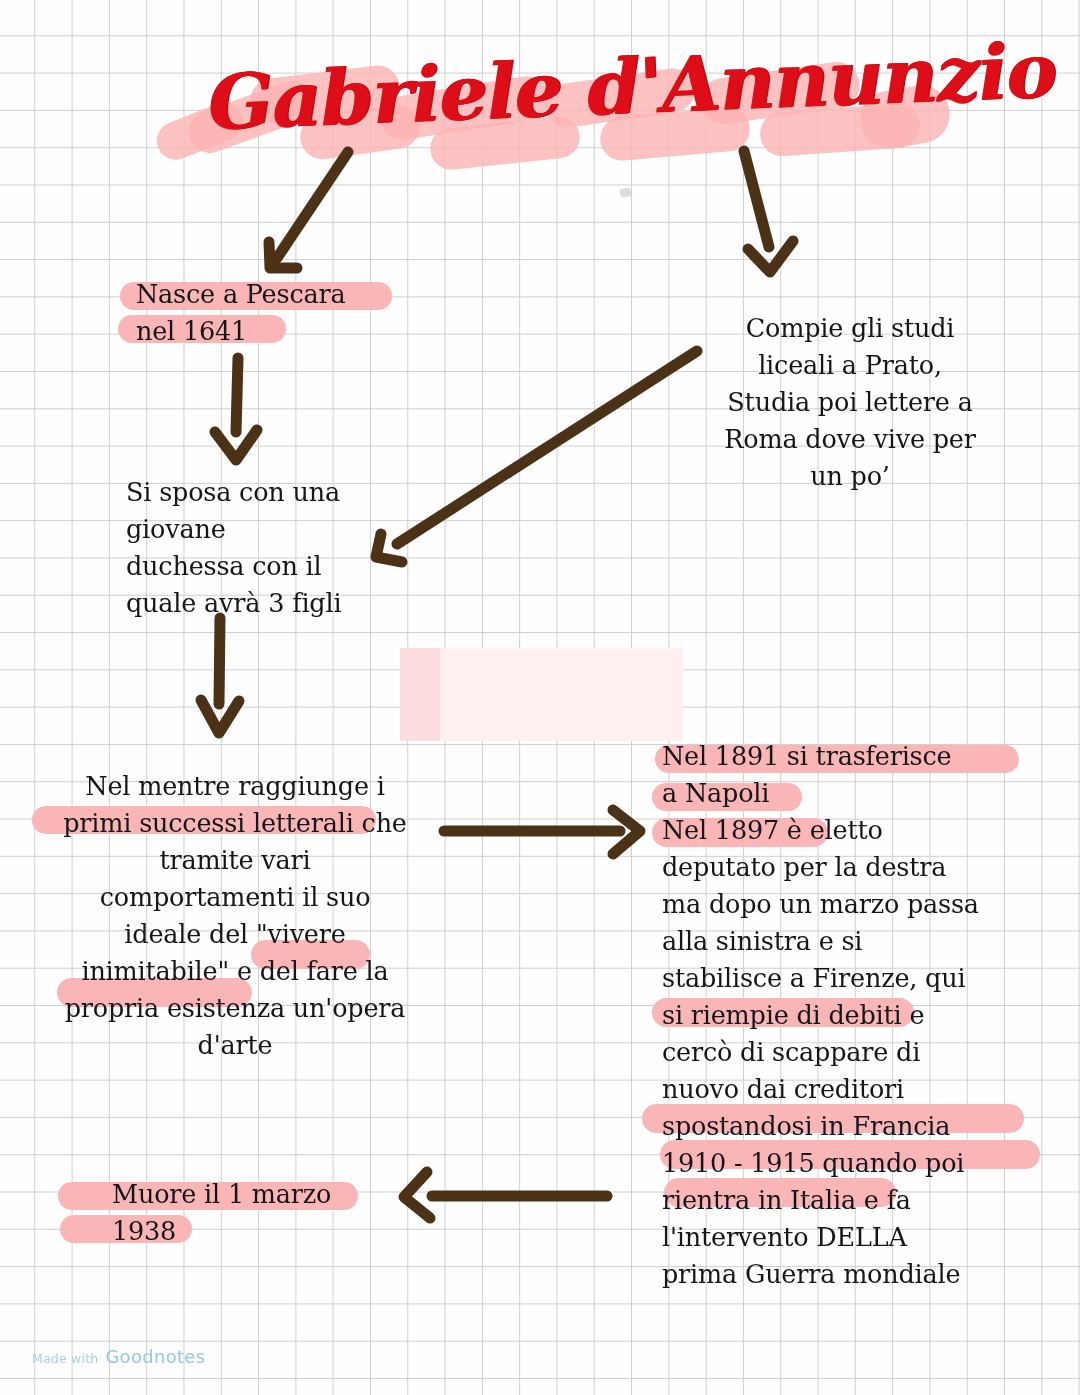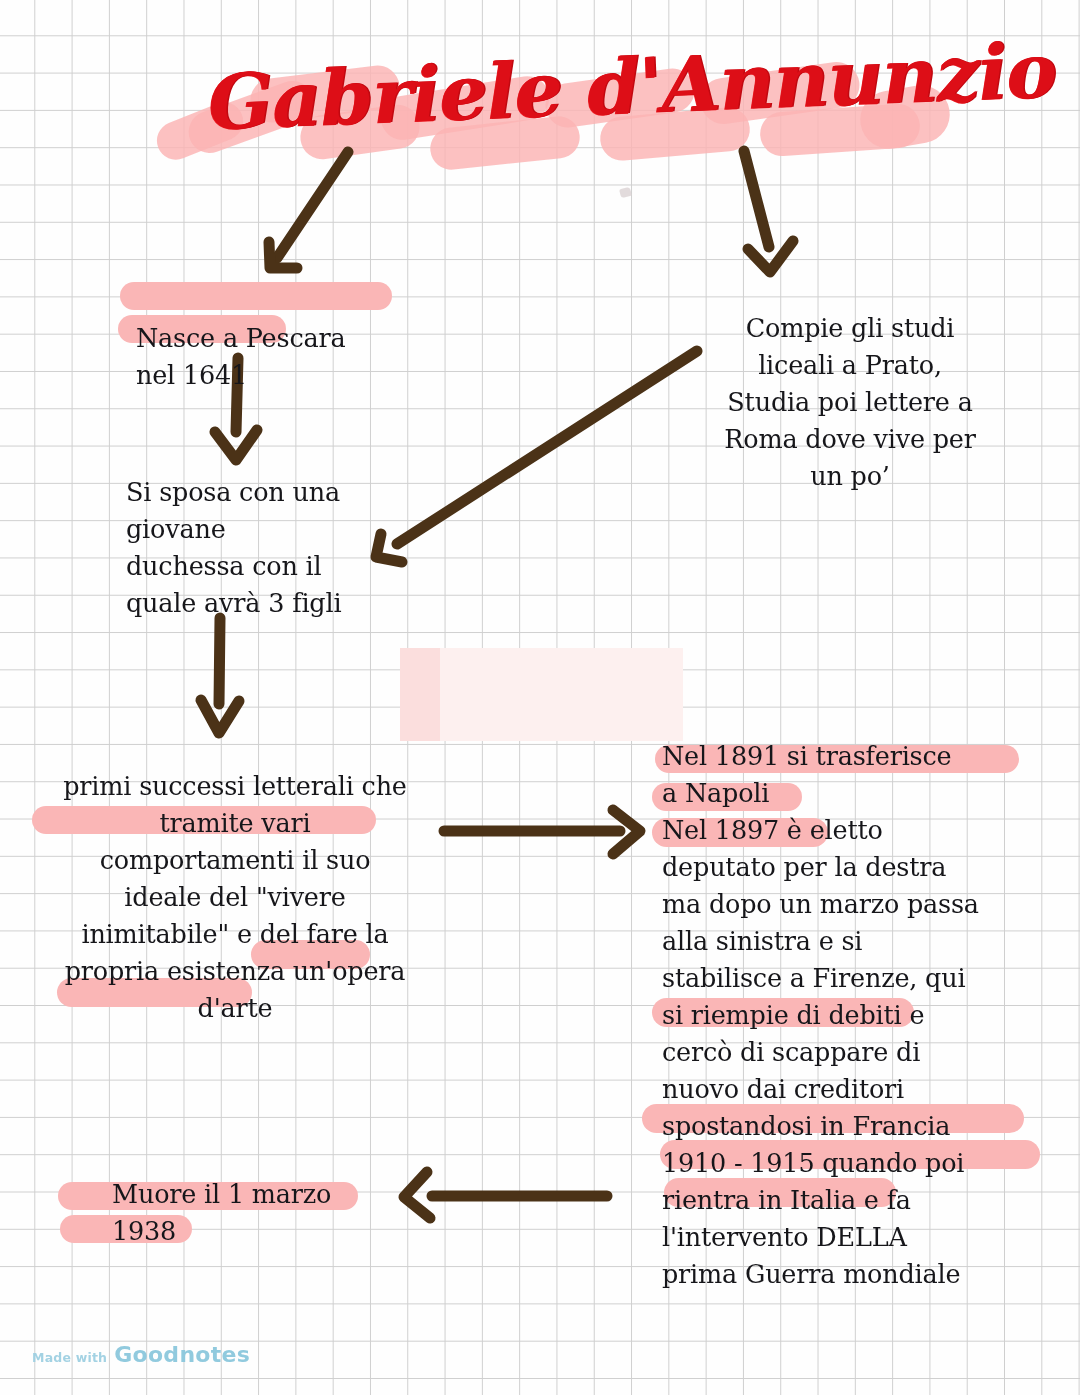--- a/index.html
+++ b/index.html
@@ -117,28 +117,28 @@
     bottom: 28px;
     display: flex;
     align-items: baseline;
     gap: 7px;
     z-index: 5;
     opacity: .95;
   }
   #watermark .mw {
     font-family: "DejaVu Sans", "Liberation Sans", sans-serif;
     font-size: 12.5px;
-    font-weight: 700;
+    font-weight: 400;
     color: #9fd0e2;
     letter-spacing: .2px;
   }
   #watermark .gn {
     font-family: "DejaVu Sans", "Liberation Sans", sans-serif;
-    font-size: 22px;
-    font-weight: 700;
+    font-size: 18px;
+    font-weight: 400;
     color: #8cc8dd;
     letter-spacing: .3px;
   }
 </style>
 </head>
 <body>
 
 <div id="page">
 
   <div id="faded-rect"></div>
@@ -218,41 +218,42 @@
       </g>
     </svg>
   </div>
 
   <div class="layer-text">
 
     <div id="title-block">
       <div id="title-text">Gabriele d'Annunzio</div>
     </div>
 
-    <div class="tb left" style="left:136px;top:276px;width:320px;margin-top:44px;">
+    <div class="tb left" style="left:136px;top:276px;width:320px;">
       <span class="ln">Nasce a Pescara</span>
       <span class="ln">nel 1641</span>
     </div>
 
     <div class="tb center" style="left:690px;top:288px;width:320px;margin-top:22px;">
       <span class="ln">Compie gli studi</span>
       <span class="ln">liceali a Prato,</span>
       <span class="ln">Studia poi lettere a</span>
       <span class="ln">Roma dove vive per</span>
       <span class="ln">un po’</span>
     </div>
 
     <div class="tb left" style="left:126px;top:474px;width:340px;">
       <span class="ln">Si sposa con una</span>
       <span class="ln">giovane</span>
       <span class="ln">duchessa con il</span>
       <span class="ln">quale avrà 3 figli</span>
     </div>
 
     <div class="tb center" style="left:26px;top:768px;width:418px;">
+      <span class="ln">Nel mentre raggiunge i</span>
       <span class="ln">primi successi letterali che</span>
       <span class="ln">tramite vari</span>
       <span class="ln">comportamenti il suo</span>
       <span class="ln">ideale del "vivere</span>
       <span class="ln">inimitabile" e del fare la</span>
       <span class="ln">propria esistenza un'opera</span>
       <span class="ln">d'arte</span>
     </div>
 
     <div class="tb left" style="left:662px;top:738px;width:380px;">

